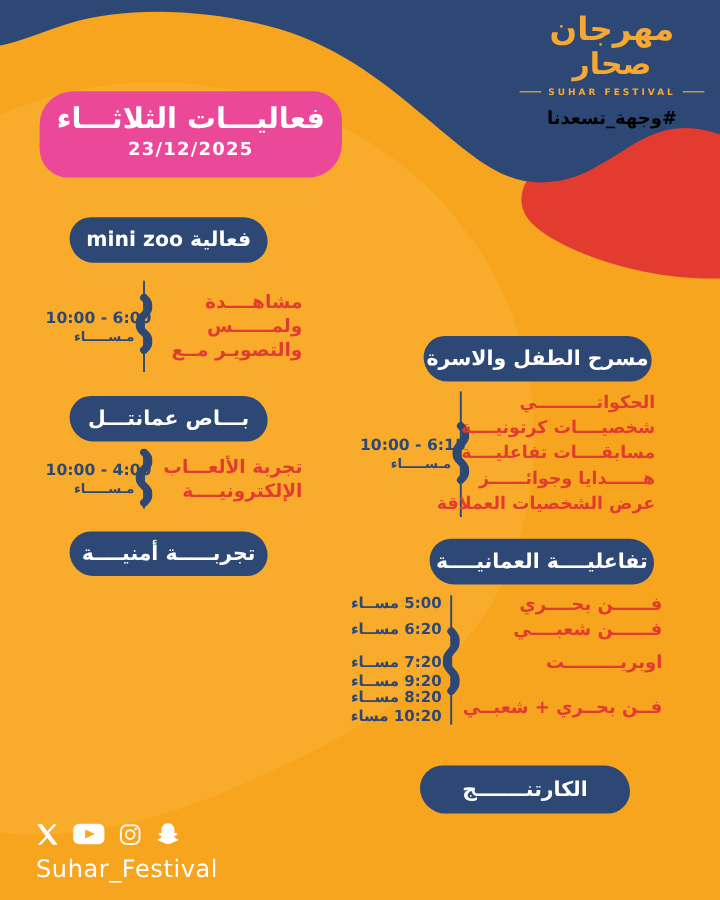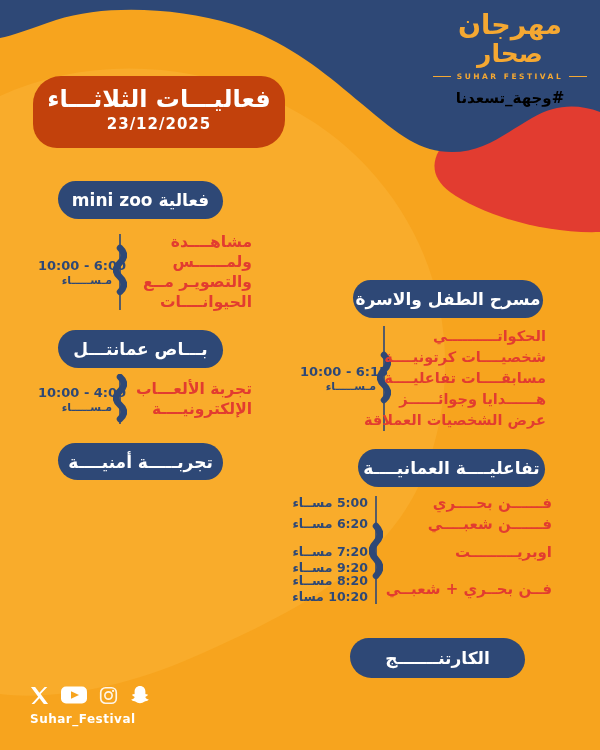--- a/index.html
+++ b/index.html
@@ -14,21 +14,21 @@
   .logo-block{position:absolute;top:10px;left:430px;width:160px;text-align:center;color:#F5A832;}
   .logo-l1{font-size:27px;font-weight:800;line-height:30px;white-space:nowrap;}
   .logo-l2{font-size:25px;font-weight:800;line-height:28px;letter-spacing:7px;white-space:nowrap;}
   .logo-sub{display:flex;align-items:center;justify-content:center;gap:6px;margin-top:4px;}
   .logo-sub .dash{width:18px;border-top:1.5px solid #F5A832;}
   .logo-sub .txt{font-size:7.5px;font-weight:bold;letter-spacing:2.5px;white-space:nowrap;}
   .hashtag{margin-top:8px;font-size:15px;font-weight:bold;color:#000000;direction:rtl;white-space:nowrap;}
   
   .banner{
     position:absolute;left:33px;top:76px;width:252px;height:72px;
-    background:#c2410c;border-radius:28px 24px 28px 24px;
+    background:#ec4899;border-radius:28px 24px 28px 24px;
     color:#fff;text-align:center;direction:rtl;
   }
   .banner-title{font-size:24px;font-weight:800;margin-top:9px;white-space:nowrap;}
   .banner-date{font-size:15px;font-weight:bold;letter-spacing:1px;direction:ltr;margin-top:2px;}
   
   .pill{
     position:absolute;height:38px;background:#2E4876;border-radius:20px 23px 20px 23px;
     color:#fff;display:flex;align-items:center;justify-content:center;
     font-size:17px;font-weight:bold;direction:rtl;white-space:nowrap;
   }
@@ -42,21 +42,21 @@
   .lines div{line-height:20px;font-size:15.5px;}
   .lines.small div{line-height:21px;font-size:14.5px;}
   
   .village{grid-template-columns:70px 16px 168px;grid-template-rows:21px 21px 36px 38px;}
   .v-name{direction:rtl;text-align:right;color:#E23C30;font-weight:bold;font-size:15px;align-self:center;white-space:nowrap;}
   .v-time{direction:rtl;text-align:right;color:#2E4876;font-weight:bold;font-size:12.5px;line-height:16px;align-self:center;white-space:nowrap;}
   .v-sep{grid-row:1/5;display:flex;justify-content:center;}
   
   .social{position:absolute;left:30px;top:684px;color:#fff;}
   .icons{display:flex;align-items:center;gap:11px;height:22px;}
-  .handle{margin-top:6px;font-size:12px;font-weight:bold;letter-spacing:.5px;}
+  .handle{margin-top:6px;font-size:20px;font-weight:normal;letter-spacing:.5px;}
 </style>
 </head>
 <body>
 
 <div class="page">
 
   <svg class="bg" width="600" height="750" viewBox="0 0 600 750">
     <rect x="0" y="0" width="600" height="750" fill="#F7A41E"></rect>
     <path fill="#F9AC2B" d="M0,96 C120,40 280,72 368,168 C444,250 462,360 430,458 C396,562 300,610 196,656 C120,690 48,700 0,694 Z"></path>
     <path fill="#E23C30" d="M600,96 C548,88 492,104 452,136 C430,154 428,176 450,192 C482,215 544,234 600,232 Z"></path>
@@ -90,21 +90,20 @@
     <div class="sep">
       <svg width="14" height="80" viewBox="0 0 14 80">
         <line x1="7" y1="2" x2="7" y2="78" stroke="#2E4876" stroke-width="1.6"></line>
         <path d="M7,16 q8,7.3 0,14.6 q-8,7.3 0,14.6 q8,7.3 0,14.6" fill="none" stroke="#2E4876" stroke-width="6.5" stroke-linecap="round"></path>
       </svg>
     </div>
     <div class="lines">
       <div>مشاهــــدة</div>
       <div>ولمــــــس</div>
       <div>والتصويـر مــع</div>
-      <div>الحيوانــــات</div>
     </div>
   </div>
 
   <div class="pill" style="left:58px;top:330px;width:165px;">
     <span>بـــاص عمانتـــل</span>
   </div>
   <div class="sched" style="left:38px;top:374px;width:214px;grid-template-columns:74px 16px 124px;height:50px;">
     <div class="timecol">
       <div class="range">10:00 - 4:00</div>
       <div class="suffix">مـســـــاء</div>

